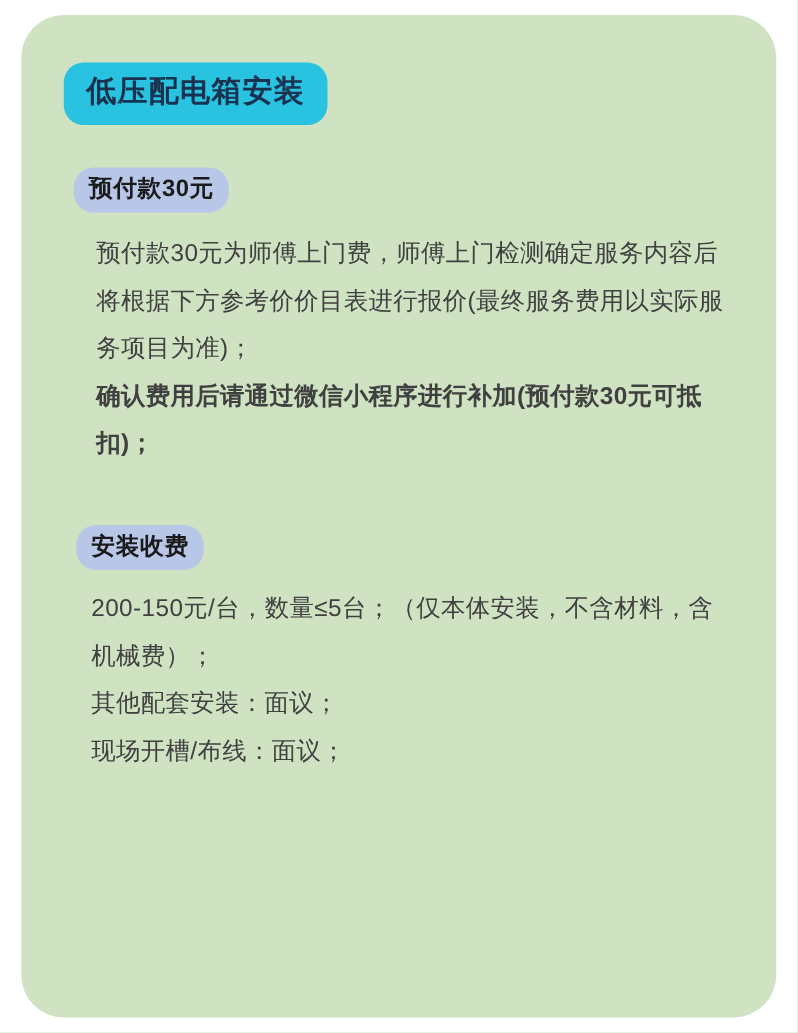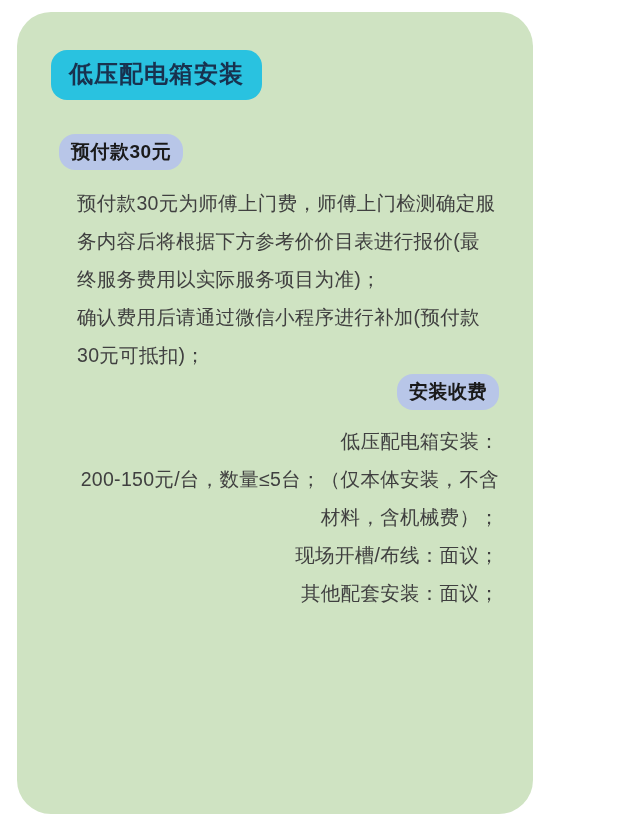--- a/index.html
+++ b/index.html
@@ -9,21 +9,21 @@
   body {
     width: 638px;
     height: 826px;
     background: #ffffff;
     font-family: "Liberation Sans", "DejaVu Sans", sans-serif;
   }
   .card {
     position: absolute;
     left: 17px;
     top: 12px;
-    width: 516px;
+    width: 604px;
     height: 802px;
     box-sizing: border-box;
     background: #cfe3c2;
     border-radius: 34px;
     overflow: hidden;
   }
   .inner {
     padding: 38px 34px 20px 34px;
   }
   .title-pill {
@@ -42,58 +42,57 @@
     background: #b8c6e8;
     color: #1a1a1a;
     font-size: 19px;
     font-weight: bold;
     line-height: 1;
     padding: 8px 12px 9px 12px;
     border-radius: 16px;
     letter-spacing: 0.5px;
   }
   .sec1 { margin-top: 34px; margin-left: 8px; }
-  .sec2 { margin-left: 10px; text-align: right; }
+  .sec2 { margin-top: 46px; margin-left: 10px; }
   .body-text {
     font-size: 19.5px;
     color: #404040;
     line-height: 1.95;
     margin-top: 14px;
     margin-left: 18px;
     letter-spacing: 0.3px;
   }
   .body-text.list2 {
     margin-top: 12px;
     margin-left: 12px;
     line-height: 1.95;
   }
   .line { display: block; }
   .para { display: block; }
-  .para + .para { margin-top: 0; }
+  .para + .para { margin-top: 0; font-weight: bold; }
 </style>
 </head>
 <body>
 
 <div class="card">
   <div class="inner">
 
     <div class="title-pill">低压配电箱安装</div>
 
     <div class="sec1">
       <div class="section-tag">预付款30元</div>
       <div class="body-text">
         <span class="para">预付款30元为师傅上门费，师傅上门检测确定服务内容后将根据下方参考价价目表进行报价(最终服务费用以实际服务项目为准)；</span>
         <span class="para">确认费用后请通过微信小程序进行补加(预付款30元可抵扣)；</span>
       </div>
     </div>
 
     <div class="sec2">
       <div class="section-tag">安装收费</div>
       <div class="body-text list2">
-        <span class="line">低压配电箱安装：</span>
         <span class="line">200-150元/台，数量≤5台；（仅本体安装，不含材料，含机械费）；</span>
+        <span class="line">其他配套安装：面议；</span>
         <span class="line">现场开槽/布线：面议；</span>
-        <span class="line">其他配套安装：面议；</span>
       </div>
     </div>
 
   </div>
 </div>
 
 </body></html>

